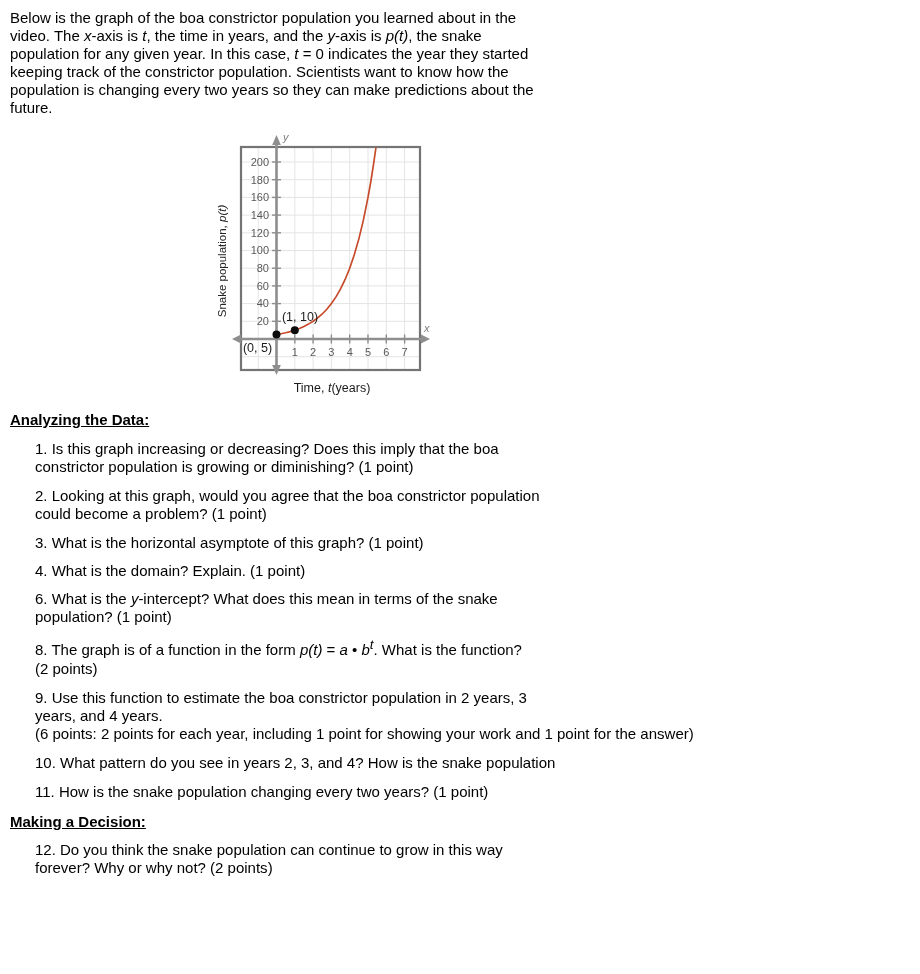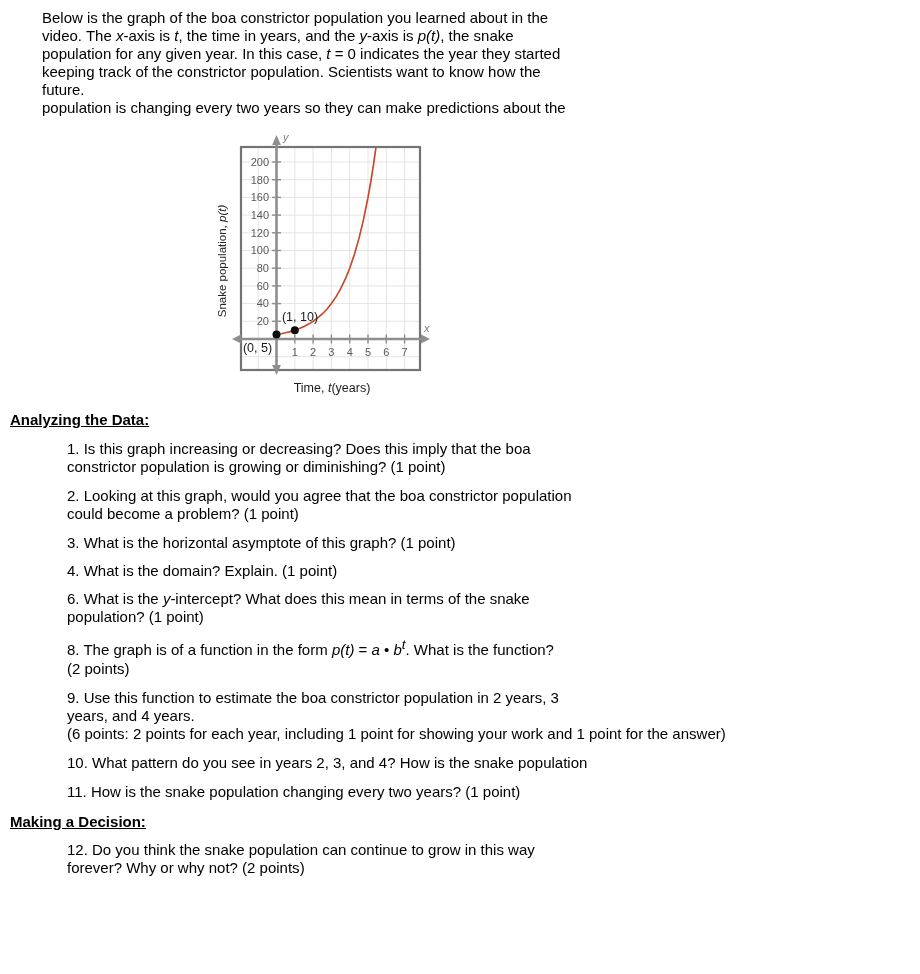--- a/index.html
+++ b/index.html
@@ -7,21 +7,21 @@
   }
   html,body{margin:0;padding:0;}
   body{
     width:920px;height:974px;background:#ffffff;overflow:hidden;
     font-family:"Liberation Sans",sans-serif;font-size:15px;line-height:18px;color:#000;
   }
   .it{font-style:italic;}
   .bd{font-weight:normal;}
   .sup{position:relative;top:-6px;font-size:13.5px;}
   .intro{margin:9px 0 0 10px;}
-  .line{white-space:pre-wrap;margin-left:32px;}
+  .line{white-space:pre-wrap;}
   .chart-wrap{margin:14px 0 0 205px;width:230px;height:268px;}
   .heading{font-weight:bold;margin:12px 0 0 10px;text-decoration:underline;}
   .questions{margin-left:35px;}
   .q{margin-top:11px;}
   .q.gap10{margin-top:10px;}
   .q.gap12{margin-top:12px;}
   .q8pad{padding-top:3px;}
   
   svg{display:block;}
   .gridline{stroke:var(--grid);stroke-width:1;}
@@ -42,22 +42,22 @@
 </head>
 <body>
 
 <div>
 
   <div class="intro">
     <div class="line"><span>Below is the graph of the boa constrictor population you learned about in the</span></div>
     <div class="line"><span>video. The </span><span class="it">x</span><span>-axis is </span><span class="it">t</span><span>, the time in years, and the </span><span class="it">y</span><span>-axis is </span><span class="it">p(t)</span><span>, the snake</span></div>
     <div class="line"><span>population for any given year. In this case, </span><span class="it">t</span><span> = 0 indicates the year they started</span></div>
     <div class="line"><span>keeping track of the constrictor population. Scientists want to know how the</span></div>
+    <div class="line"><span>population is changing every two years so they can make predictions about the</span></div>
     <div class="line"><span>future.</span></div>
-    <div class="line"><span>population is changing every two years so they can make predictions about the</span></div>
   </div>
 
   <div class="chart-wrap">
     <svg width="230" height="268" viewBox="0 0 230 268">
       <defs>
         <clipPath id="plotclip">
             <rect x="36.8" y="16.8" width="177.4" height="221.4"></rect>
           </clipPath>
       </defs>
 

